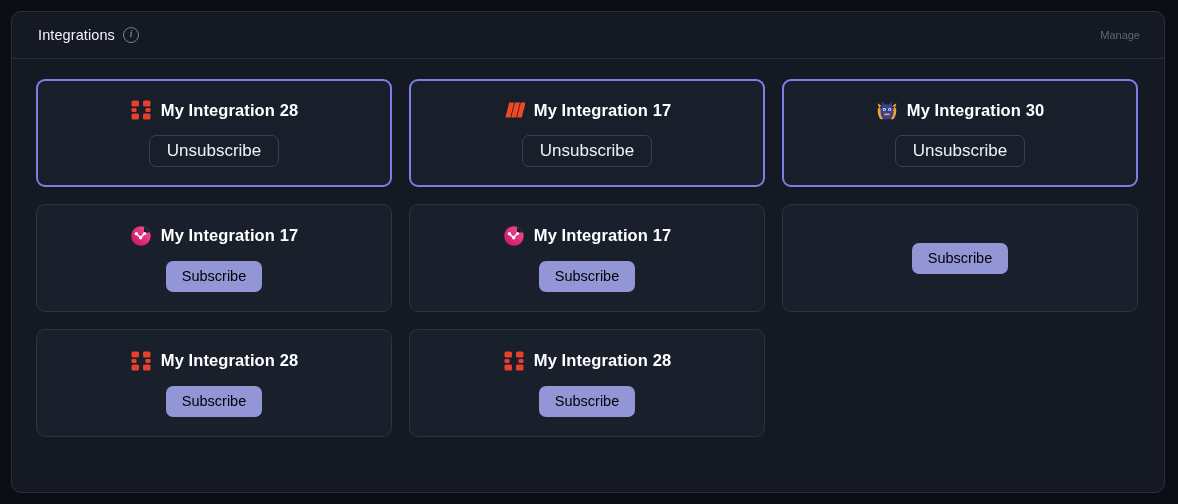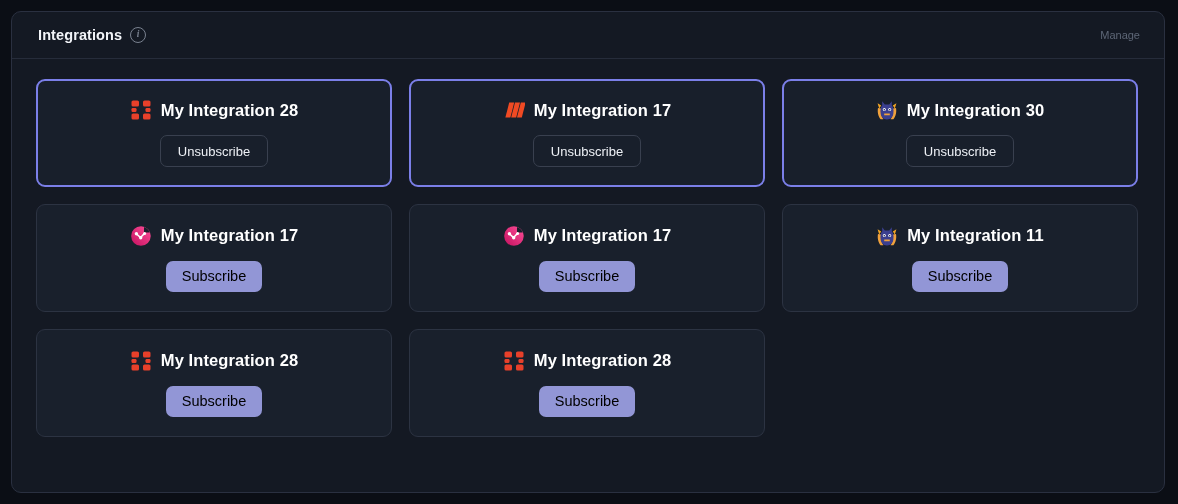--- a/index.html
+++ b/index.html
@@ -37,21 +37,21 @@
 
   #header-left {
     display: flex;
     align-items: center;
     gap: 8px;
   }
 
   #panel-title {
     color: #f2f4f8;
     font-size: 14.5px;
-    font-weight: bold;
+    font-weight: normal;
     letter-spacing: 0.1px;
   }
 
   .info-icon {
     width: 14px;
     height: 14px;
     border-radius: 50%;
     border: 1.2px solid #79818f;
     color: #79818f;
     font-size: 9.5px;
@@ -131,21 +131,21 @@
     box-sizing: border-box;
   }
 
   .btn-unsubscribe {
     height: 32px;
     padding: 0 17px;
     border-radius: 7px;
     background: transparent;
     border: 1px solid #39404f;
     color: #eef1f6;
-    font-size: 13px;
+    font-size: 17px;
     font-weight: normal;
   }
 
   .btn-subscribe {
     height: 31px;
     padding: 0 16px;
     border-radius: 7px;
     background: #9296d6;
     border: none;
     color: #000000;
@@ -263,37 +263,20 @@
                   <circle cx="10.7" cy="12.8" r="1.7" stroke="none"></circle>
                   <circle cx="14.6" cy="8.4" r="1.5" stroke="none"></circle>
                 </g>
               </svg>
             </span>
             <span class="card-title">My Integration 17</span>
           </div>
           <button class="btn btn-subscribe">Subscribe</button>
         </div>
         <div class="card">
-          <div class="card-head">
-            <span style="display: block;">
-              <svg class="card-icon" viewBox="0 0 22 22" xmlns="http://www.w3.org/2000/svg">
-                <path d="M3.2 9.5 L1.6 4.2 L5.2 6.4 Z" fill="#f5a623"></path>
-                <path d="M18.8 9.5 L20.4 4.2 L16.8 6.4 Z" fill="#f5a623"></path>
-                <path d="M2.0 9.0 C1.2 13.2 2.4 18.0 4.6 20.2 L7.4 20.2 C5.4 17.6 4.6 12.6 5.0 9.4 Z" fill="#f0a13c"></path>
-                <path d="M20.0 9.0 C20.8 13.2 19.6 18.0 17.4 20.2 L14.6 20.2 C16.6 17.6 17.4 12.6 17.0 9.4 Z" fill="#f0a13c"></path>
-                <path d="M6.2 2.2 L8.8 5.4 L13.2 5.4 L15.8 2.2 L15.8 6.2 C17.4 8.0 17.8 11.2 17.4 14.2 C17.0 17.6 15.0 20.4 11.0 20.4 C7.0 20.4 5.0 17.6 4.6 14.2 C4.2 11.2 4.6 8.0 6.2 6.2 Z" fill="#3b3f8f"></path>
-                <circle cx="8.3" cy="10.6" r="1.5" fill="#ffffff"></circle>
-                <circle cx="13.7" cy="10.6" r="1.5" fill="#ffffff"></circle>
-                <circle cx="8.3" cy="10.7" r="0.8" fill="#23264f"></circle>
-                <circle cx="13.7" cy="10.7" r="0.8" fill="#23264f"></circle>
-                <path d="M8.2 14.6 L13.8 14.6 L13.8 16.2 L8.2 16.2 Z" fill="#f0a13c"></path>
-              </svg>
-            </span>
-            <span class="card-title">My Integration 11</span>
-          </div>
           <button class="btn btn-subscribe">Subscribe</button>
         </div>
         <div class="card">
           <div class="card-head">
             <span style="display: block;">
               <svg class="card-icon" viewBox="0 0 22 22" xmlns="http://www.w3.org/2000/svg">
                 <g fill="#e8402a">
                   <rect x="1.5" y="1.5" width="7.5" height="6" rx="1.6"></rect>
                   <rect x="13" y="1.5" width="7.5" height="6" rx="1.6"></rect>
                   <rect x="1.5" y="9" width="5" height="4" rx="1.2"></rect>

